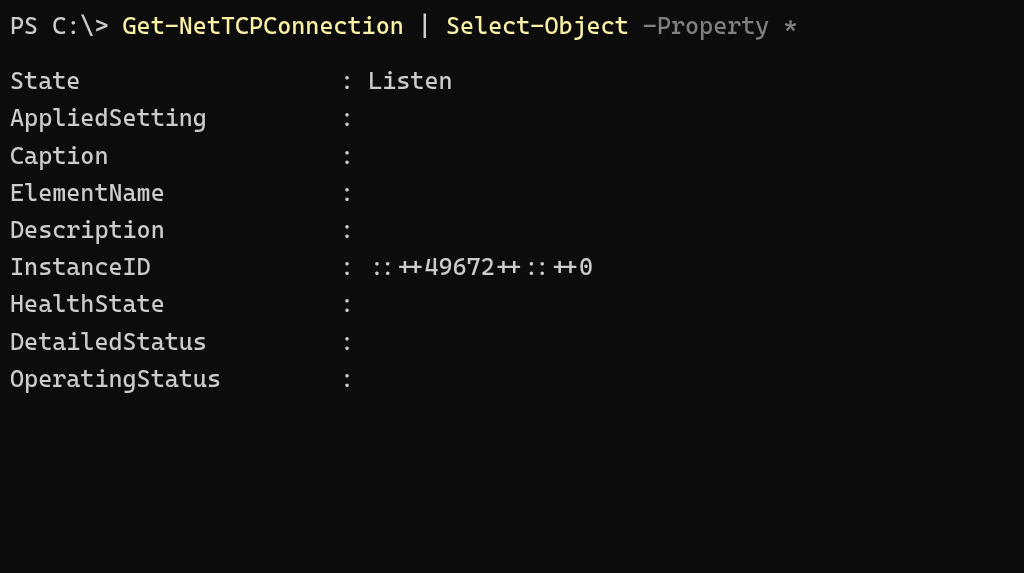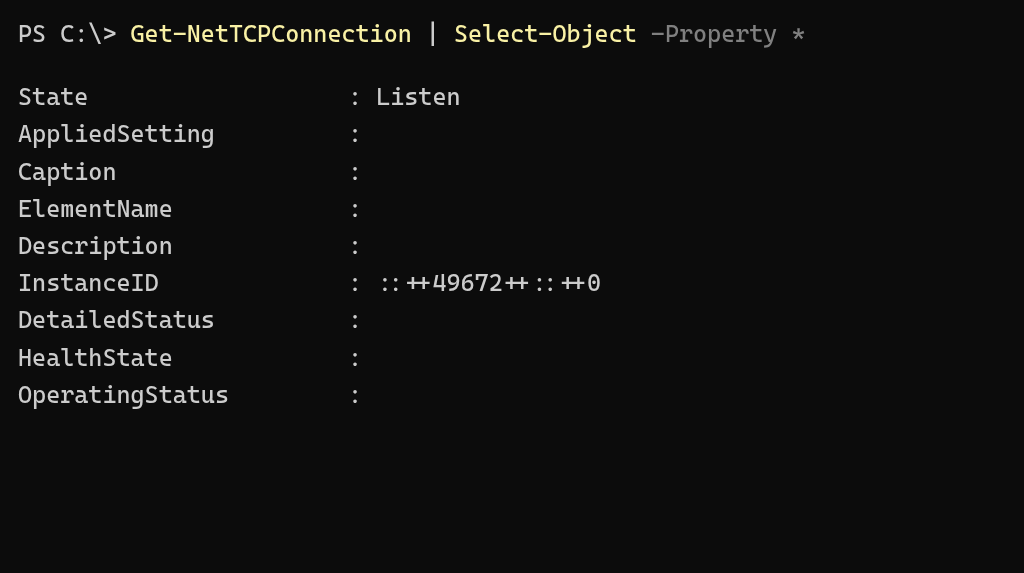--- a/index.html
+++ b/index.html
@@ -12,21 +12,21 @@
       color: #cccccc;
       font-family: 'Cascadia Code', 'Consolas', 'Courier New', monospace;
       font-size: 24px;
       line-height: 1.55;
       padding: 0;
       width: 1024px;
       height: 573px;
       overflow: hidden;
     }
     .terminal {
-      padding: 16px;
+      padding: 8px;
     }
     .prompt-line {
       white-space: pre;
       padding: 0 2px 18px 2px;
     }
     .prompt-prefix {
       color: #cccccc;
     }
     .cmdlet {
       color: #f9f1a5;
@@ -35,21 +35,20 @@
       color: #cccccc;
     }
     .parameter {
       color: #808080;
     }
     .wildcard {
       color: #808080;
     }
     .output-block {
       padding: 0 2px;
-      margin-top: 8px;
     }
     .output-line {
       white-space: pre;
       color: #cccccc;
     }
     .prop-key {
       display: inline-block;
       width: 330px;
     }
   </style>
@@ -59,17 +58,17 @@
 <div class="terminal">
   <div class="prompt-line"><span class="prompt-prefix">PS C:\&gt; </span><span class="cmdlet">Get-NetTCPConnection</span><span class="pipe"> | </span><span class="cmdlet">Select-Object</span><span class="parameter"> -Property </span><span class="wildcard">*</span></div>
 
   <div class="output-block">
     <div class="output-line"><span class="prop-key">State</span>: <span>Listen</span></div>
     <div class="output-line"><span class="prop-key">AppliedSetting</span>: <span></span></div>
     <div class="output-line"><span class="prop-key">Caption</span>: <span></span></div>
     <div class="output-line"><span class="prop-key">ElementName</span>: <span></span></div>
     <div class="output-line"><span class="prop-key">Description</span>: <span></span></div>
     <div class="output-line"><span class="prop-key">InstanceID</span>: <span>::++49672++::++0</span></div>
+    <div class="output-line"><span class="prop-key">HealthState</span>: <span></span></div>
     <div class="output-line"><span class="prop-key">DetailedStatus</span>: <span></span></div>
-    <div class="output-line"><span class="prop-key">HealthState</span>: <span></span></div>
     <div class="output-line"><span class="prop-key">OperatingStatus</span>: <span></span></div>
   </div>
 </div>
 
 </body></html>

